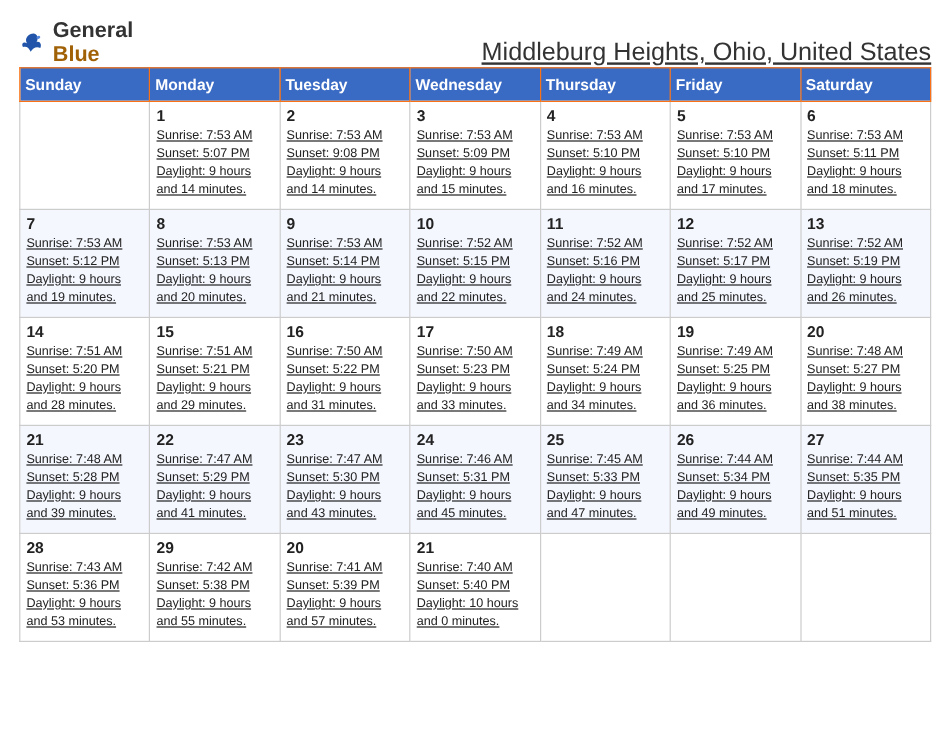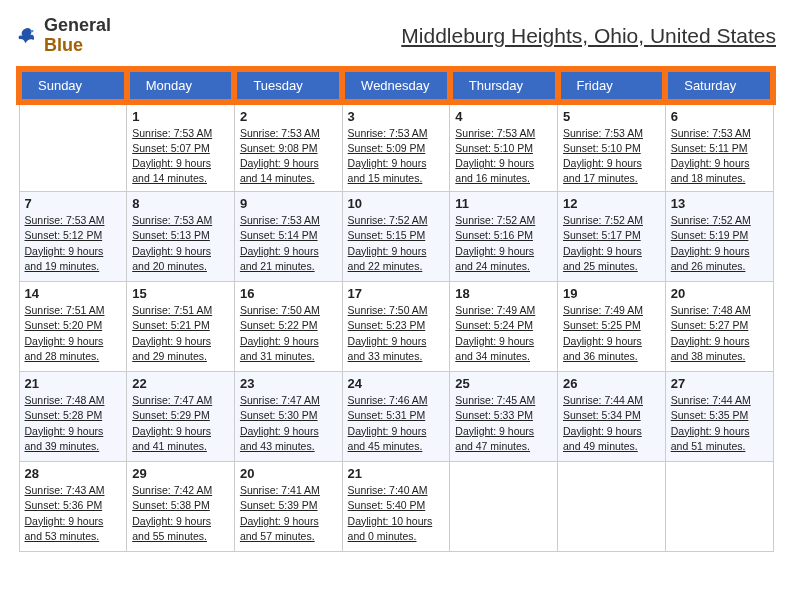--- a/index.html
+++ b/index.html
@@ -6,22 +6,22 @@
     body {
       font-family: Arial, sans-serif;
       background: #fff;
       width: 792px;
       min-height: 612px;
       padding: 16px;
     }
     .header-area {
       display: flex;
       justify-content: space-between;
-      align-items: center;
-      margin-bottom: 10px;
+      align-items: flex-end;
+      margin-bottom: 0;
     }
     .logo {
       display: flex;
       align-items: center;
       gap: 4px;
     }
     .logo-text {
       font-size: 18px;
       font-weight: bold;
       line-height: 1.1;
@@ -47,23 +47,23 @@
     }
     table {
       width: 100%;
       border-collapse: collapse;
       table-layout: fixed;
     }
     thead th {
       background: #3a6bc4;
       color: #fff;
       font-size: 13px;
-      font-weight: normal;
-      padding: 6px 16px;
-      border: 6px solid #f97316;
+      font-weight: bold;
+      padding: 6px 4px;
+      border: 1px solid #f97316;
       text-align: left;
     }
     tbody td {
       border: 1px solid #ccc;
       vertical-align: top;
       padding: 4px 5px;
       font-size: 11px;
       color: #222;
       height: 90px;
     }

